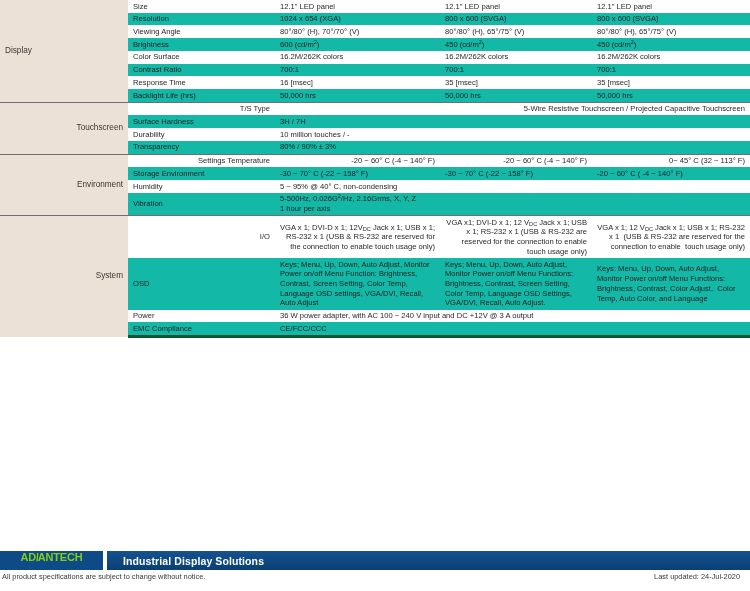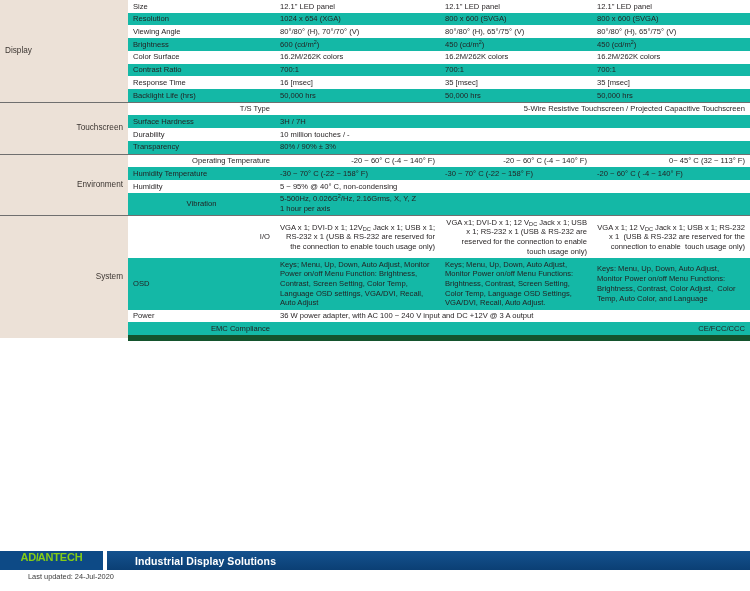--- a/index.html
+++ b/index.html
@@ -62,27 +62,27 @@
   td.val {
     color: #231f20;
   }
 
   
   tr.alt td.item, tr.alt td.val { background: #14b8a6; }
   tr.norm td.item, tr.norm td.val { background: #ffffff; }
 
   
   tr.group-start td { border-top: 1px solid #6f6f6f; text-align: right; }
-  tr.table-end td { border-bottom: 6px solid #14532d; text-align: right; }
+  tr.table-end td { border-bottom: 3px solid #14532d; }
 
   td.cat.nb { border-top: 0 !important; }
 
   
   td.top { vertical-align: top; padding-top: 3px; padding-bottom: 3px; }
-  td.item.top-lbl { vertical-align: middle; text-align: center; }
+  td.item.top-lbl { vertical-align: middle; }
 
   sub {
     font-size: 5.6px;
     vertical-align: baseline;
     position: relative;
     bottom: -1px;
   }
   sup {
     font-size: 5.4px;
     vertical-align: baseline;
@@ -122,21 +122,21 @@
     margin: 0 -0.5px;
   }
   .bar-divider {
     width: 4px;
     background: #ffffff;
   }
   .bar-title {
     flex: 1;
     display: flex;
     align-items: center;
-    padding-left: 28px;
+    padding-left: 16px;
     color: #ffffff;
     font-weight: bold;
     font-size: 10.5px;
     letter-spacing: 0.1px;
   }
   .footer-notes {
     display: flex;
     justify-content: space-between;
     align-items: baseline;
     padding: 2px 4px 0 2px;
@@ -222,27 +222,27 @@
         <td class="item">Durability</td>
         <td class="val" colspan="3">10 million touches / -</td>
       </tr>
       <tr class="alt">
         <td class="item">Transparency</td>
         <td class="val" colspan="3">80% / 90% ± 3%</td>
       </tr>
 
       <tr class="norm group-start">
         <td class="cat" rowspan="4">Environment</td>
-        <td class="item">Operating Temperature</td>
+        <td class="item">Settings Temperature</td>
         <td class="val">-20 ~ 60° C (-4 ~ 140° F)</td>
         <td class="val">-20 ~ 60° C (-4 ~ 140° F)</td>
         <td class="val">0~ 45° C (32 ~ 113° F)</td>
       </tr>
       <tr class="alt">
-        <td class="item">Humidity Temperature</td>
+        <td class="item">Storage Environment</td>
         <td class="val">-30 ~ 70° C (-22 ~ 158° F)</td>
         <td class="val">-30 ~ 70° C (-22 ~ 158° F)</td>
         <td class="val">-20 ~ 60° C ( -4 ~ 140° F)</td>
       </tr>
       <tr class="norm">
         <td class="item">Humidity</td>
         <td class="val" colspan="3">5 ~ 95% @ 40° C, non-condensing</td>
       </tr>
       <tr class="alt">
         <td class="item top-lbl">Vibration</td>
@@ -278,15 +278,16 @@
   </table>
 </div>
 
 <div class="footer">
   <div class="footer-bar">
     <div class="logo-box">AD<span class="slash">\</span>ANTECH</div>
     <div class="bar-divider"></div>
     <div class="bar-title">Industrial Display Solutions</div>
   </div>
   <div class="footer-notes">
+    <div class="left">All product specifications are subject to change without notice.</div>
     <div class="right">Last updated: 24-Jul-2020</div>
   </div>
 </div>
 
 </body></html>

